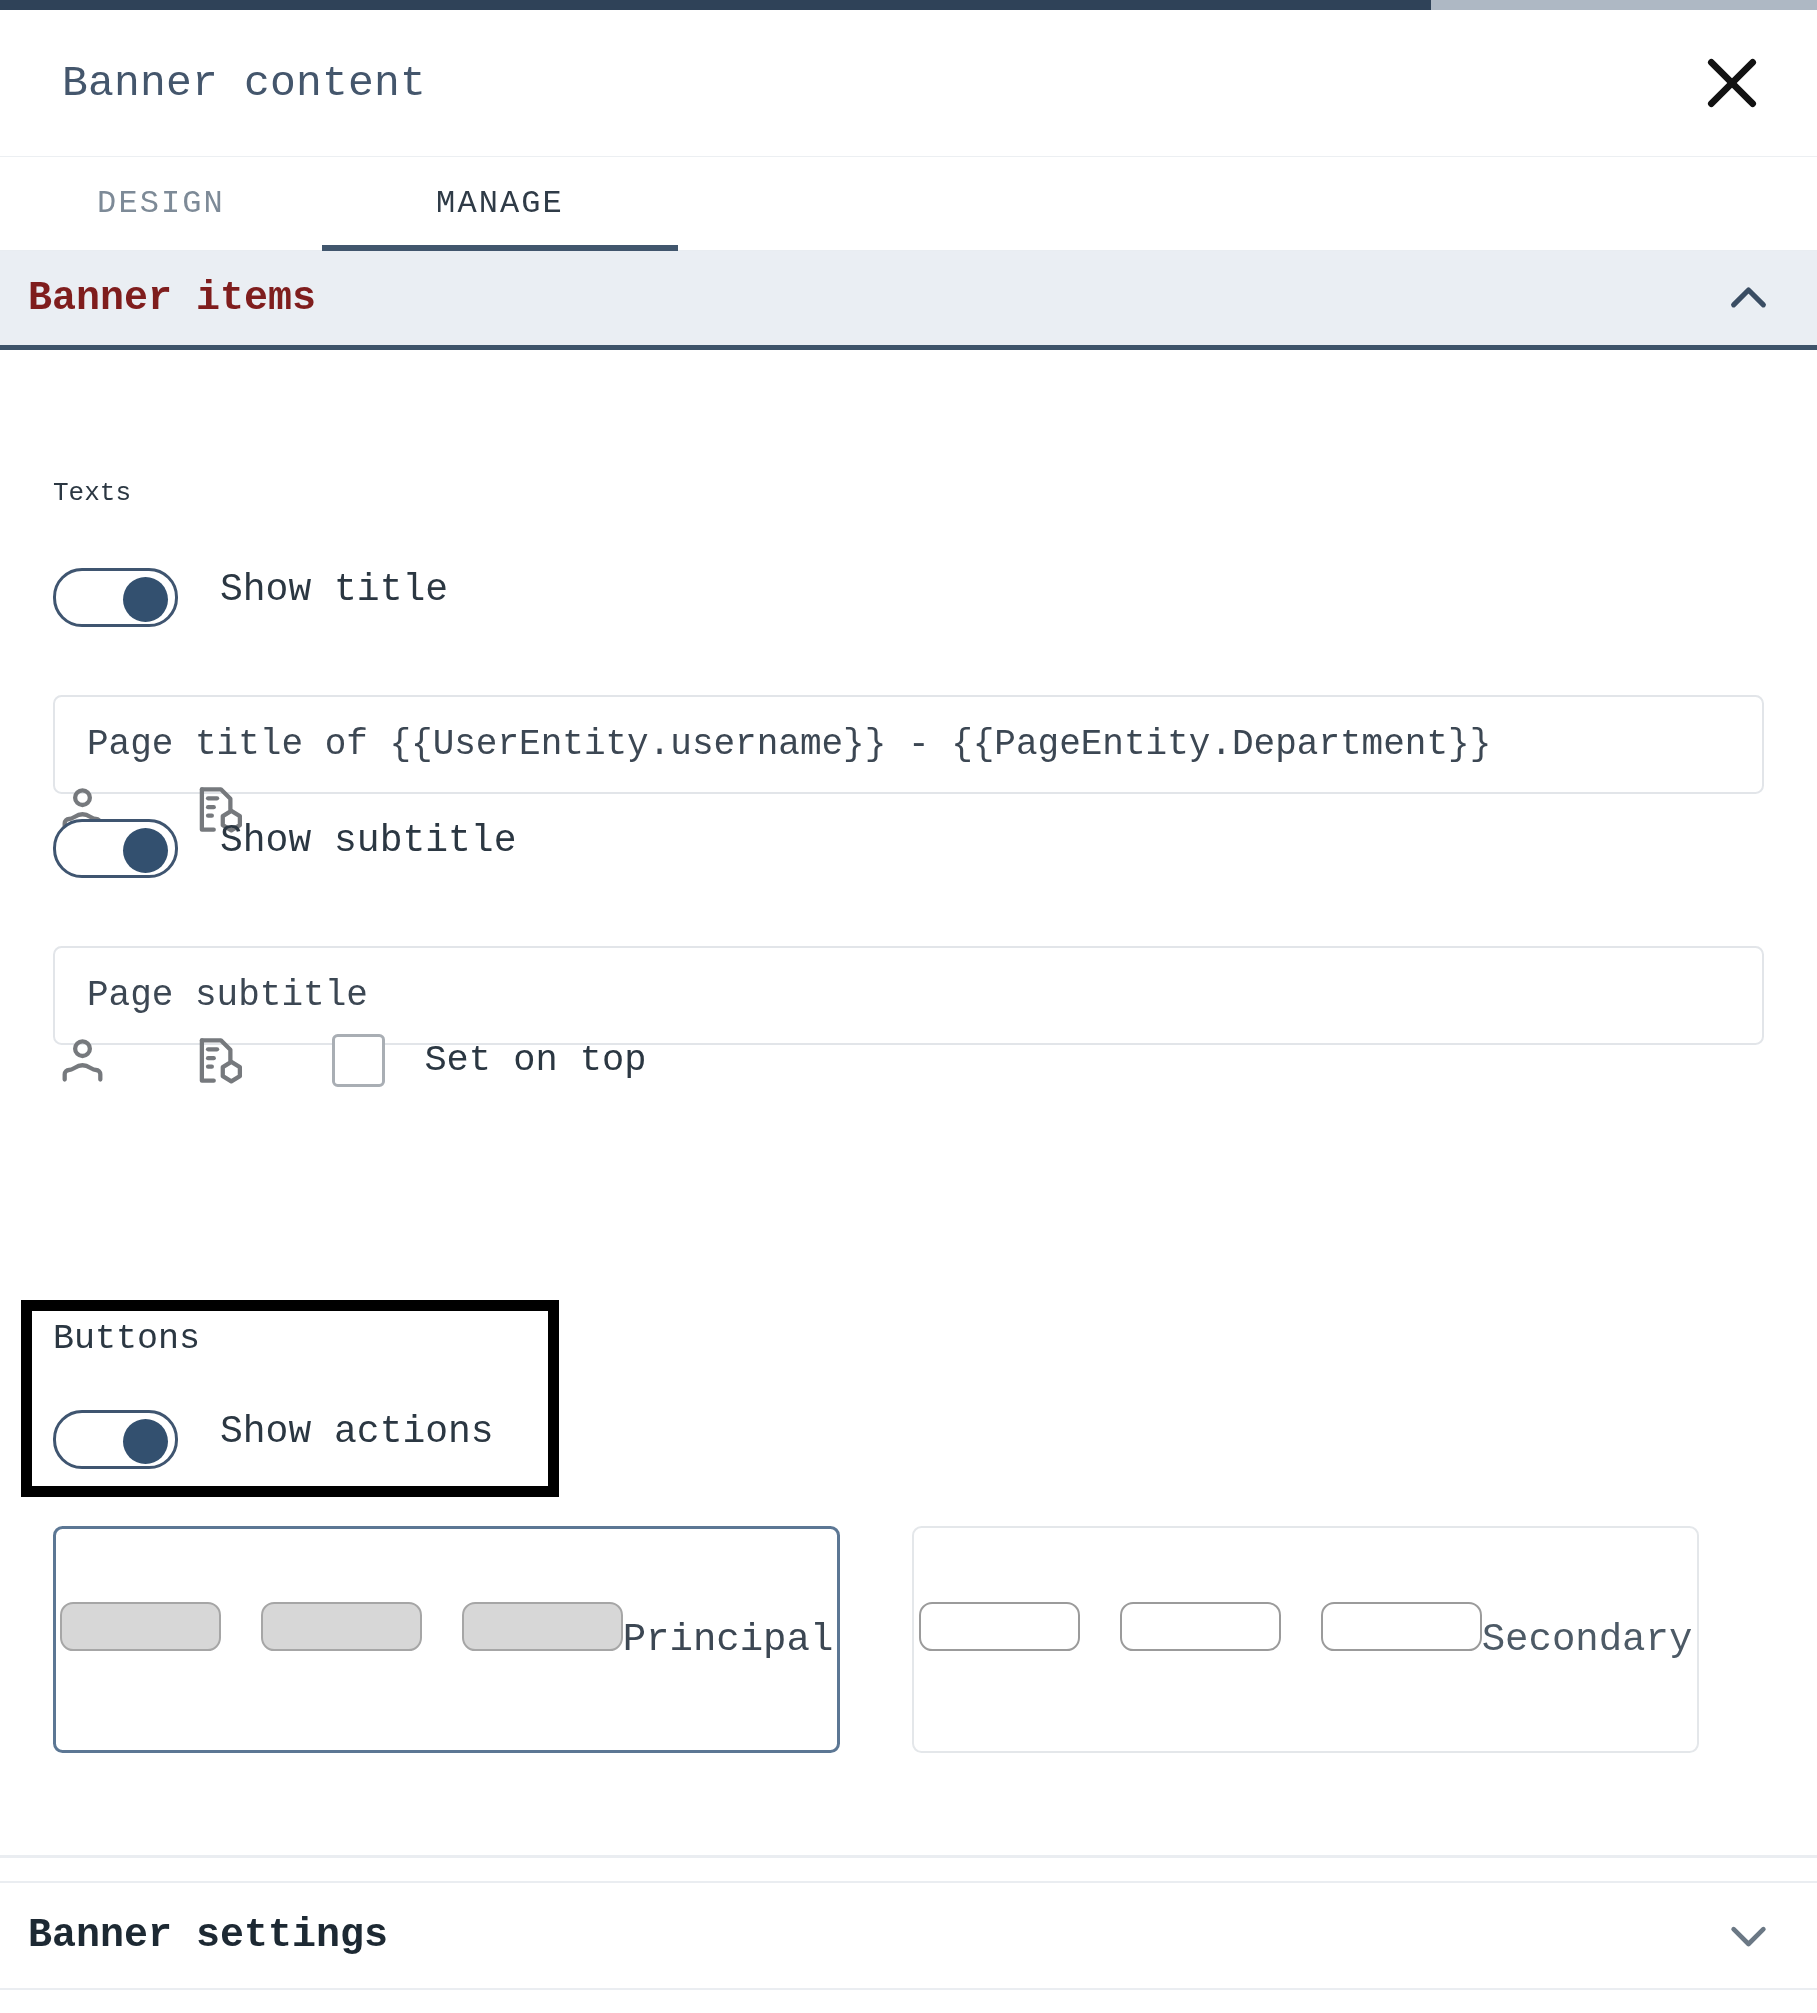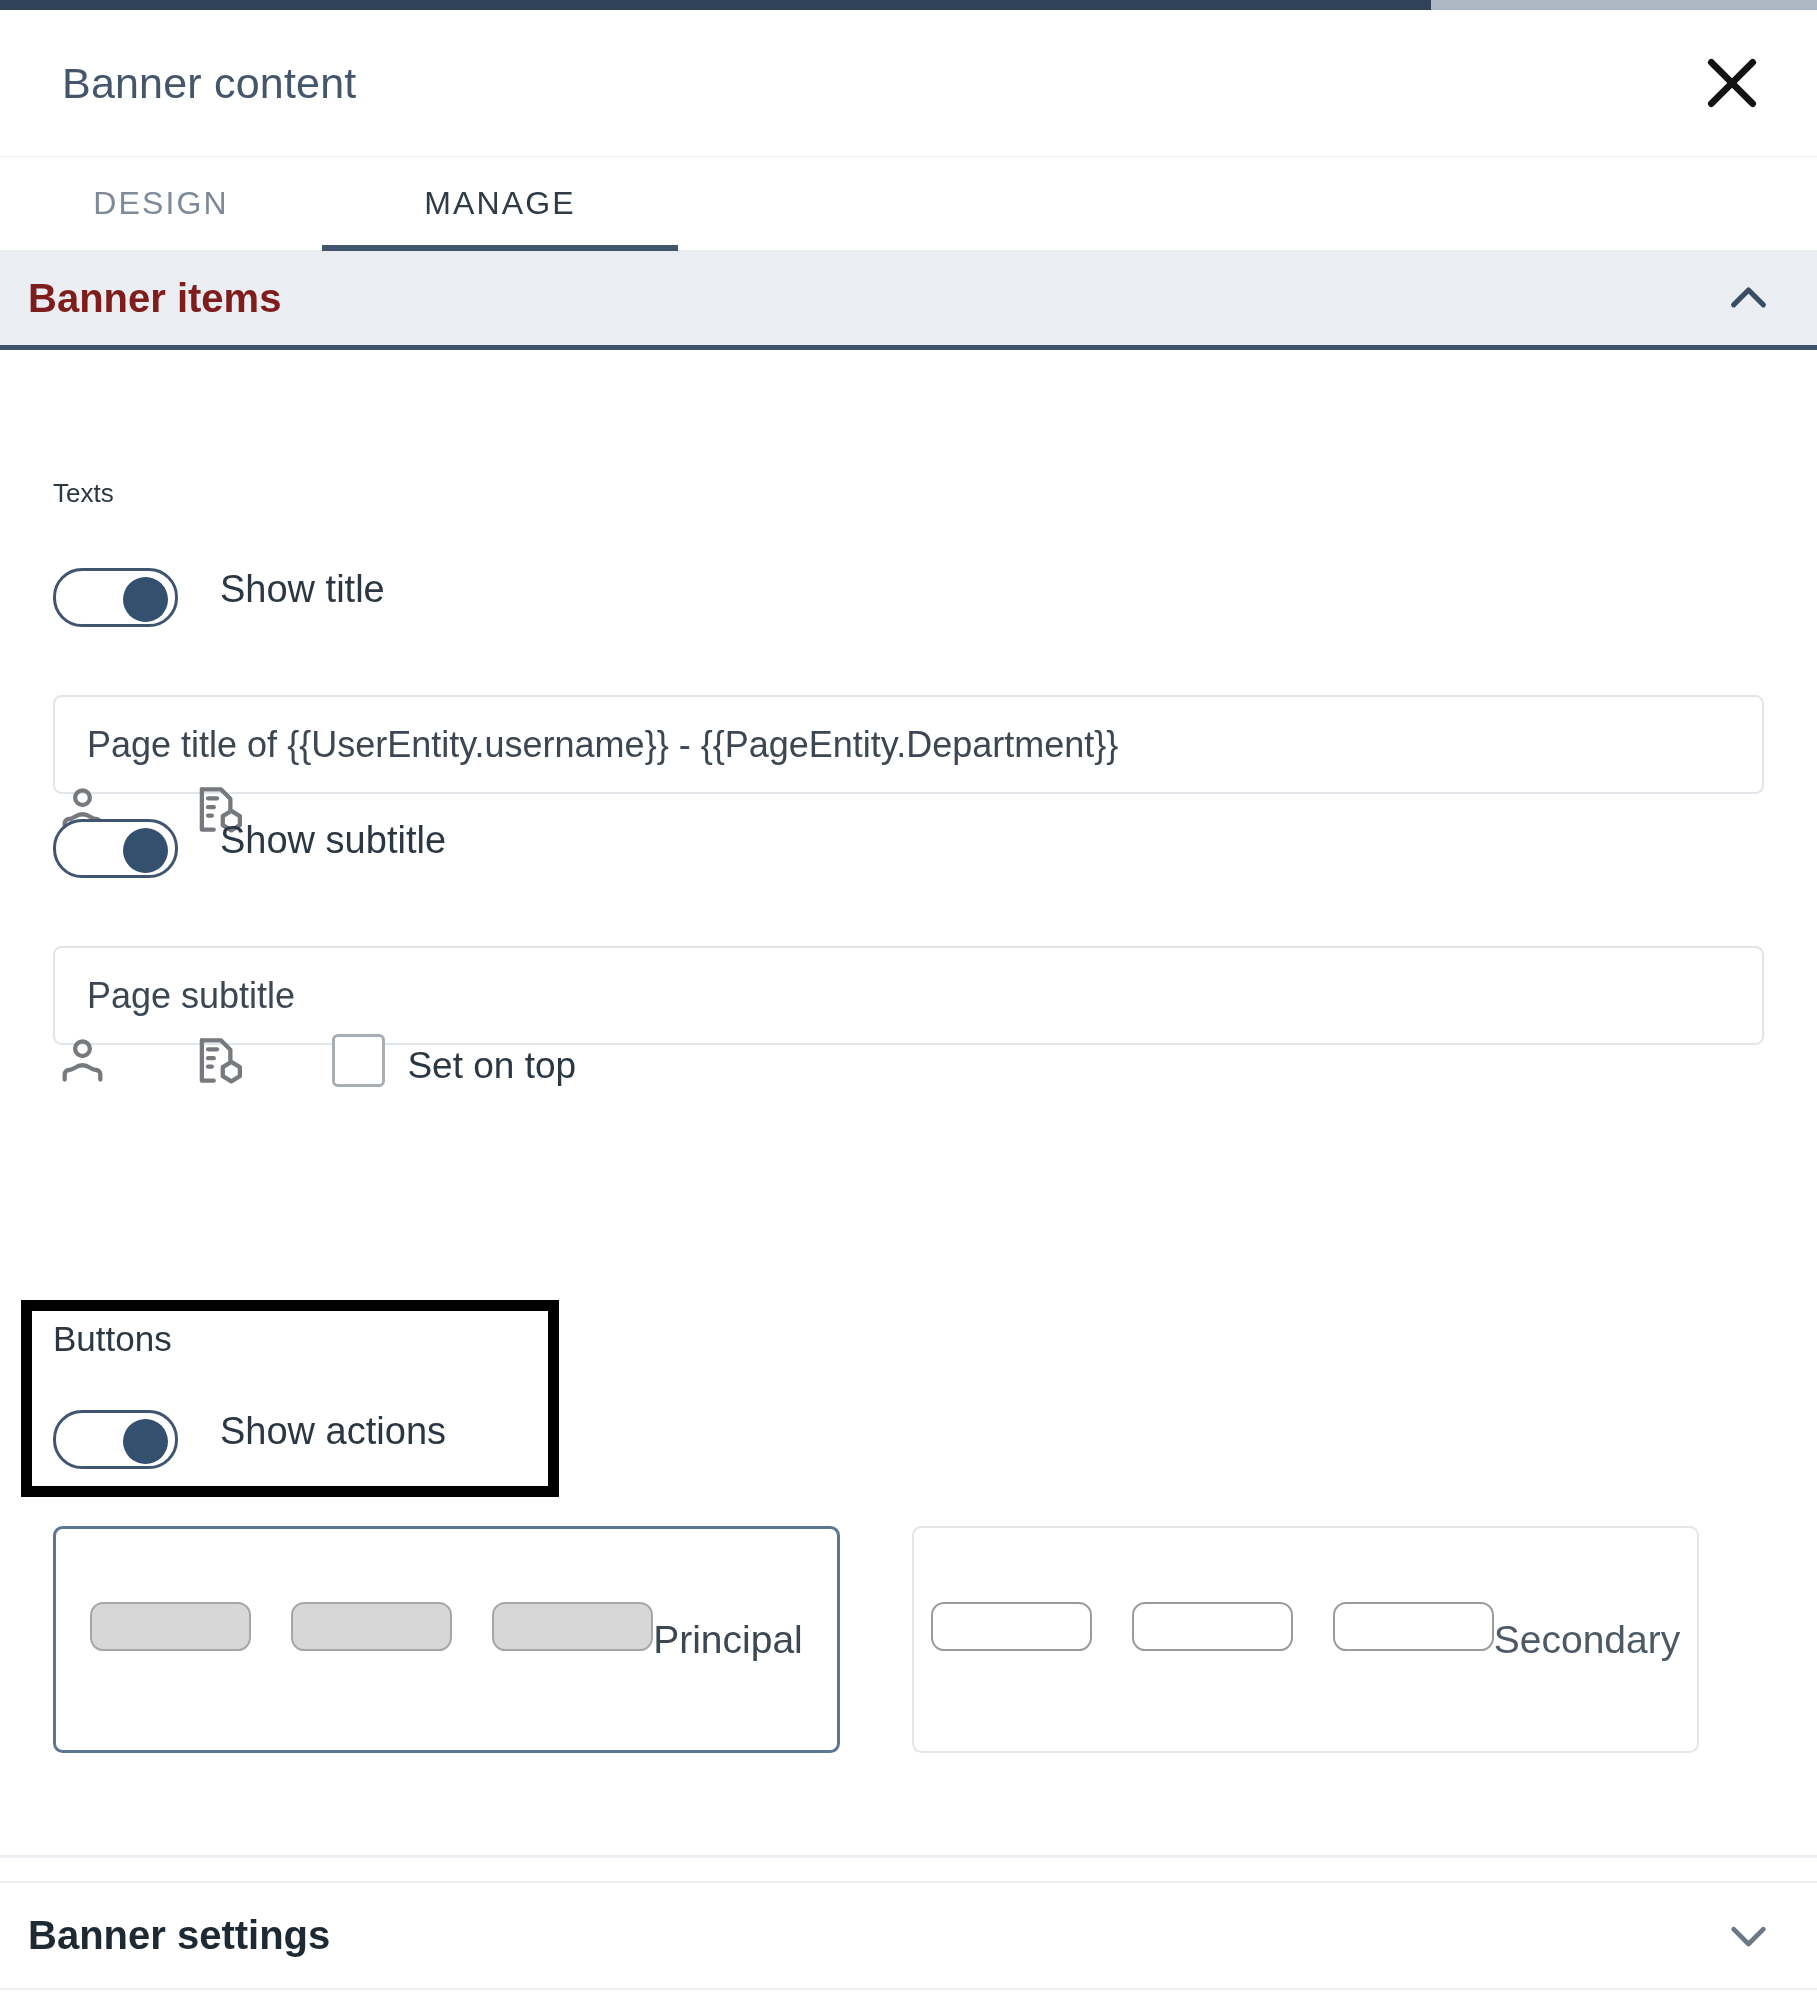--- a/index.html
+++ b/index.html
@@ -10,20 +10,21 @@
     background: #ffffff;
     font-family: "Liberation Sans", sans-serif;
     overflow: hidden;
   }
 
   #app {
     position: relative;
     width: 1809px;
     height: 2014px;
     background: #ffffff;
+    font-family: Liberation Mono, monospace;
   }
 
   
   .top-strip {
     position: absolute;
     top: 0; left: 0;
     width: 1817px;
     height: 10.4px;
     background: #aeb8c4;
   }
@@ -215,22 +216,22 @@
   .mini-icon {
     width: 66px;
     height: 66px;
     display: flex;
     align-items: center;
     justify-content: center;
     cursor: pointer;
   }
   .checkbox-wrap {
     display: flex;
-    align-items: flex-end;
-    gap: 22px;
+    align-items: center;
+    gap: 39px;
     margin-left: 11.4px;
     cursor: pointer;
   }
   .checkbox {
     width: 53px;
     height: 53px;
     border: 3.8px solid #a9aeb4;
     border-radius: 5.7px;
     background: #ffffff;
     flex: none;

